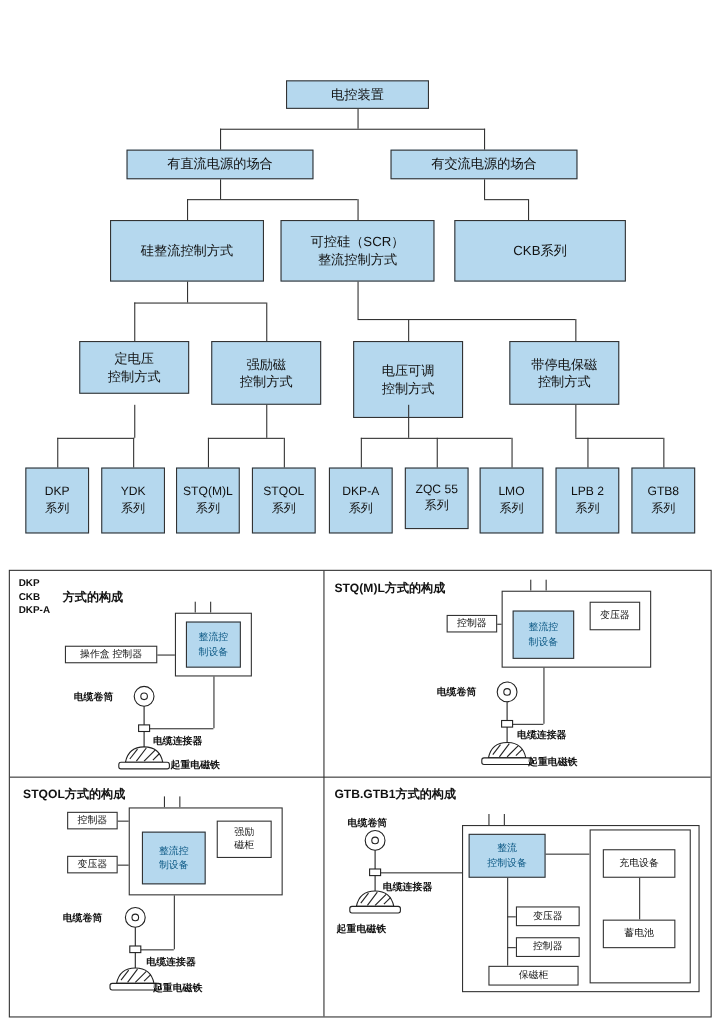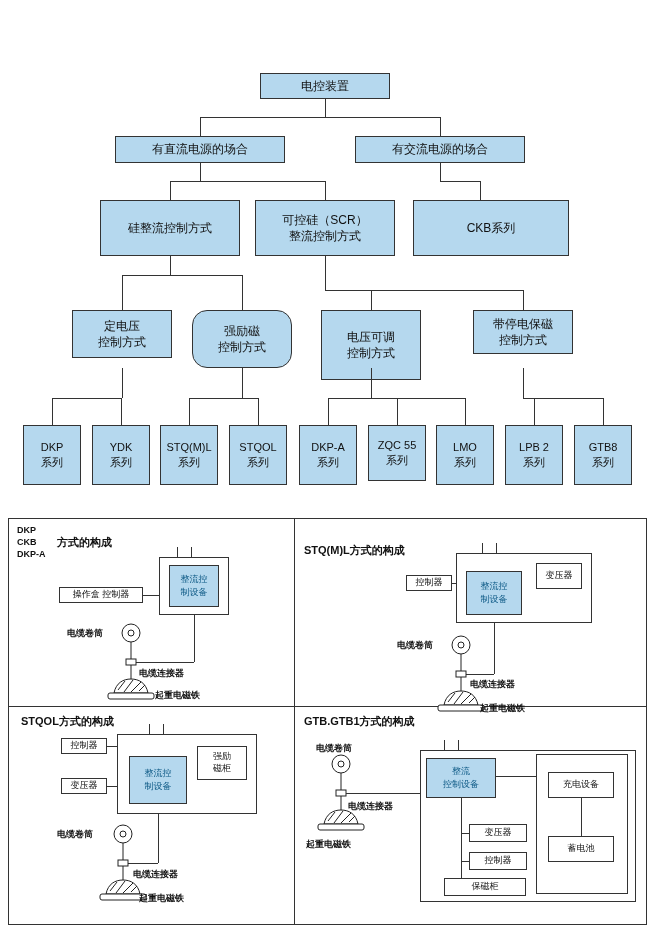--- a/index.html
+++ b/index.html
@@ -36,25 +36,25 @@
 
   <div class="box" style="left:260px;top:73px;width:130px;height:26px;">电控装置</div>
   <div class="box" style="left:115px;top:136px;width:170px;height:27px;">有直流电源的场合</div>
   <div class="box" style="left:355px;top:136px;width:170px;height:27px;">有交流电源的场合</div>
   <div class="box" style="left:255px;top:200px;width:140px;height:56px;">可控硅（SCR）
 整流控制方式</div>
   <div class="box" style="left:100px;top:200px;width:140px;height:56px;">硅整流控制方式</div>
   <div class="box" style="left:413px;top:200px;width:156px;height:56px;">CKB系列</div>
   <div class="box" style="left:72px;top:310px;width:100px;height:48px;">定电压
 控制方式</div>
-  <div class="box" style="left:192px;top:310px;width:100px;height:58px;border-radius:15px;">强励磁
+  <div class="box" style="left:192px;top:310px;width:100px;height:58px;">强励磁
 控制方式</div>
   <div class="box" style="left:321px;top:310px;width:100px;height:70px;">电压可调
 控制方式</div>
-  <div class="box" style="left:473px;top:310px;width:100px;height:44px;">带停电保磁
+  <div class="box" style="left:463px;top:310px;width:100px;height:58px;">带停电保磁
 控制方式</div>
 
   <div class="box series" style="left:23px;top:425px;width:58px;height:60px;">DKP
 系列</div>
   <div class="box series" style="left:92px;top:425px;width:58px;height:60px;">YDK
 系列</div>
   <div class="box series" style="left:160px;top:425px;width:58px;height:60px;">STQ(M)L
 系列</div>
   <div class="box series" style="left:229px;top:425px;width:58px;height:60px;">STQOL
 系列</div>
@@ -135,21 +135,21 @@
           <line x1="23" y1="69" x2="32" y2="57" stroke-width="0.8"></line>
         <line x1="30" y1="69" x2="40" y2="59" stroke-width="0.8"></line>
           <line x1="38" y1="68" x2="44" y2="62" stroke-width="0.8"></line>
         <rect x="7" y="70" width="46" height="6" rx="2" fill="#fff"></rect>
       </svg>
       <div class="lbl" style="left:58px;top:108px;">电缆卷筒</div>
       <div class="lbl" style="left:130px;top:148px;">电缆连接器</div>
       <div class="lbl" style="left:146px;top:170px;">起重电磁铁</div>
     </div>
 
-    <div class="panel" style="left:285px;top:16px;width:354px;height:187px;">
+    <div class="panel" style="left:285px;top:0;width:354px;height:187px;">
       <div class="ptitle" style="left:10px;top:8px;">STQ(M)L方式的构成</div>
       <div class="ln" style="left:188px;top:8px;width:1px;height:10px;"></div>
       <div class="ln" style="left:202px;top:8px;width:1px;height:10px;"></div>
       <div class="obox" style="left:162px;top:18px;width:136px;height:70px;"></div>
       <div class="bluebox" style="left:172px;top:36px;width:56px;height:44px;">整流控
 制设备</div>
       <div class="wbox" style="left:242px;top:28px;width:46px;height:26px;">变压器</div>
       <div class="wbox" style="left:112px;top:40px;width:46px;height:16px;">控制器</div>
       <div class="ln" style="left:158px;top:48px;width:4px;height:1px;"></div>
       <div class="ln" style="left:200px;top:88px;width:1px;height:51px;"></div>

